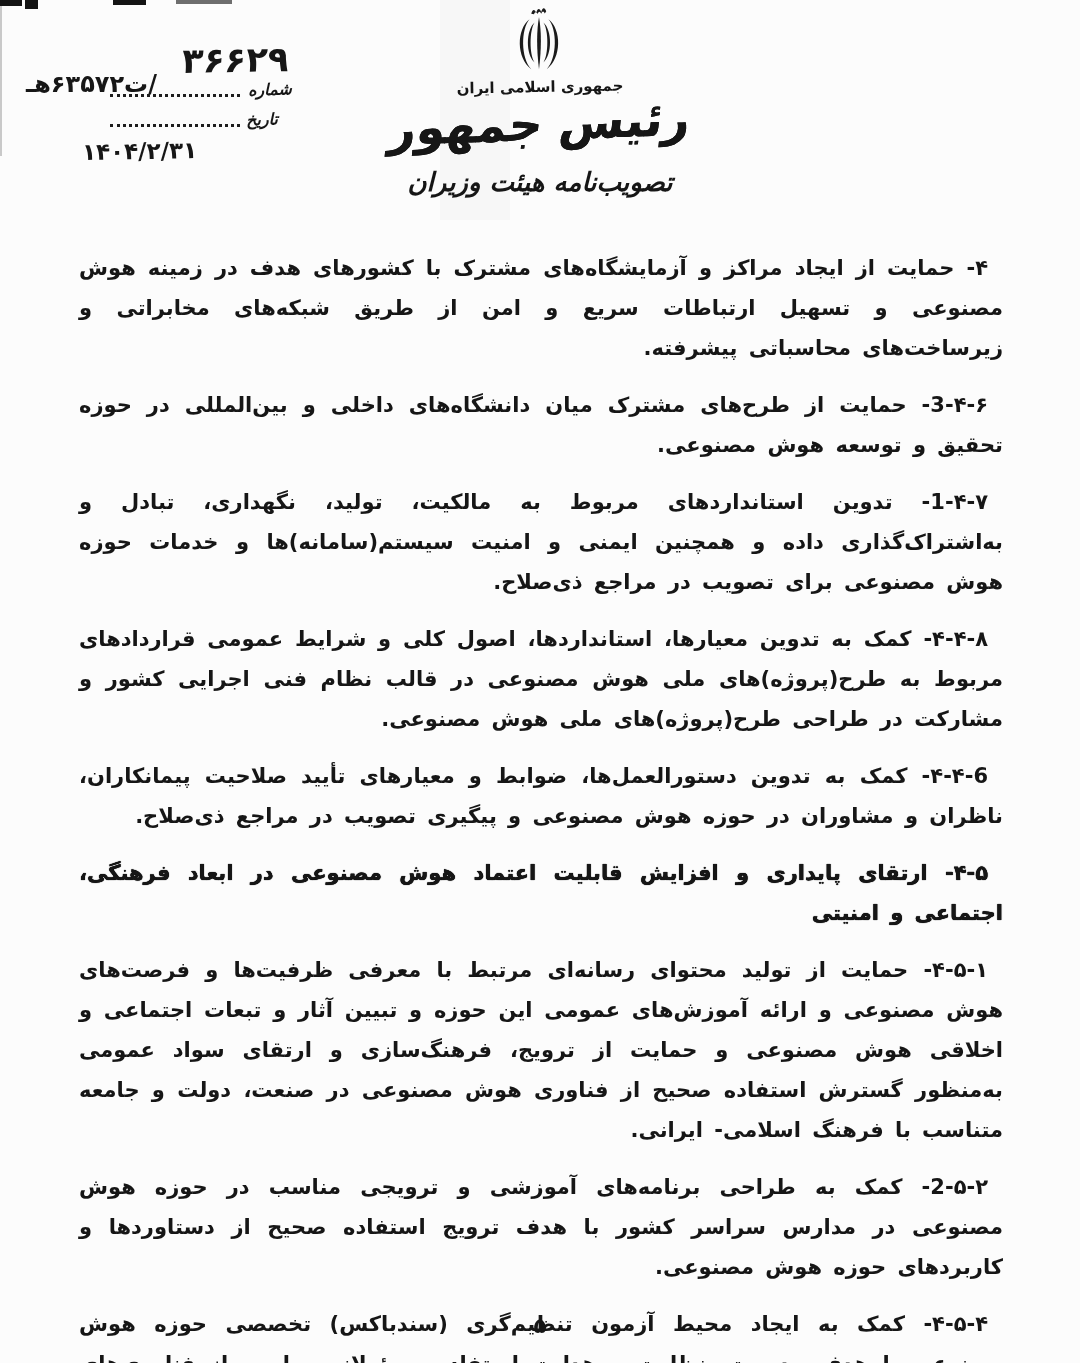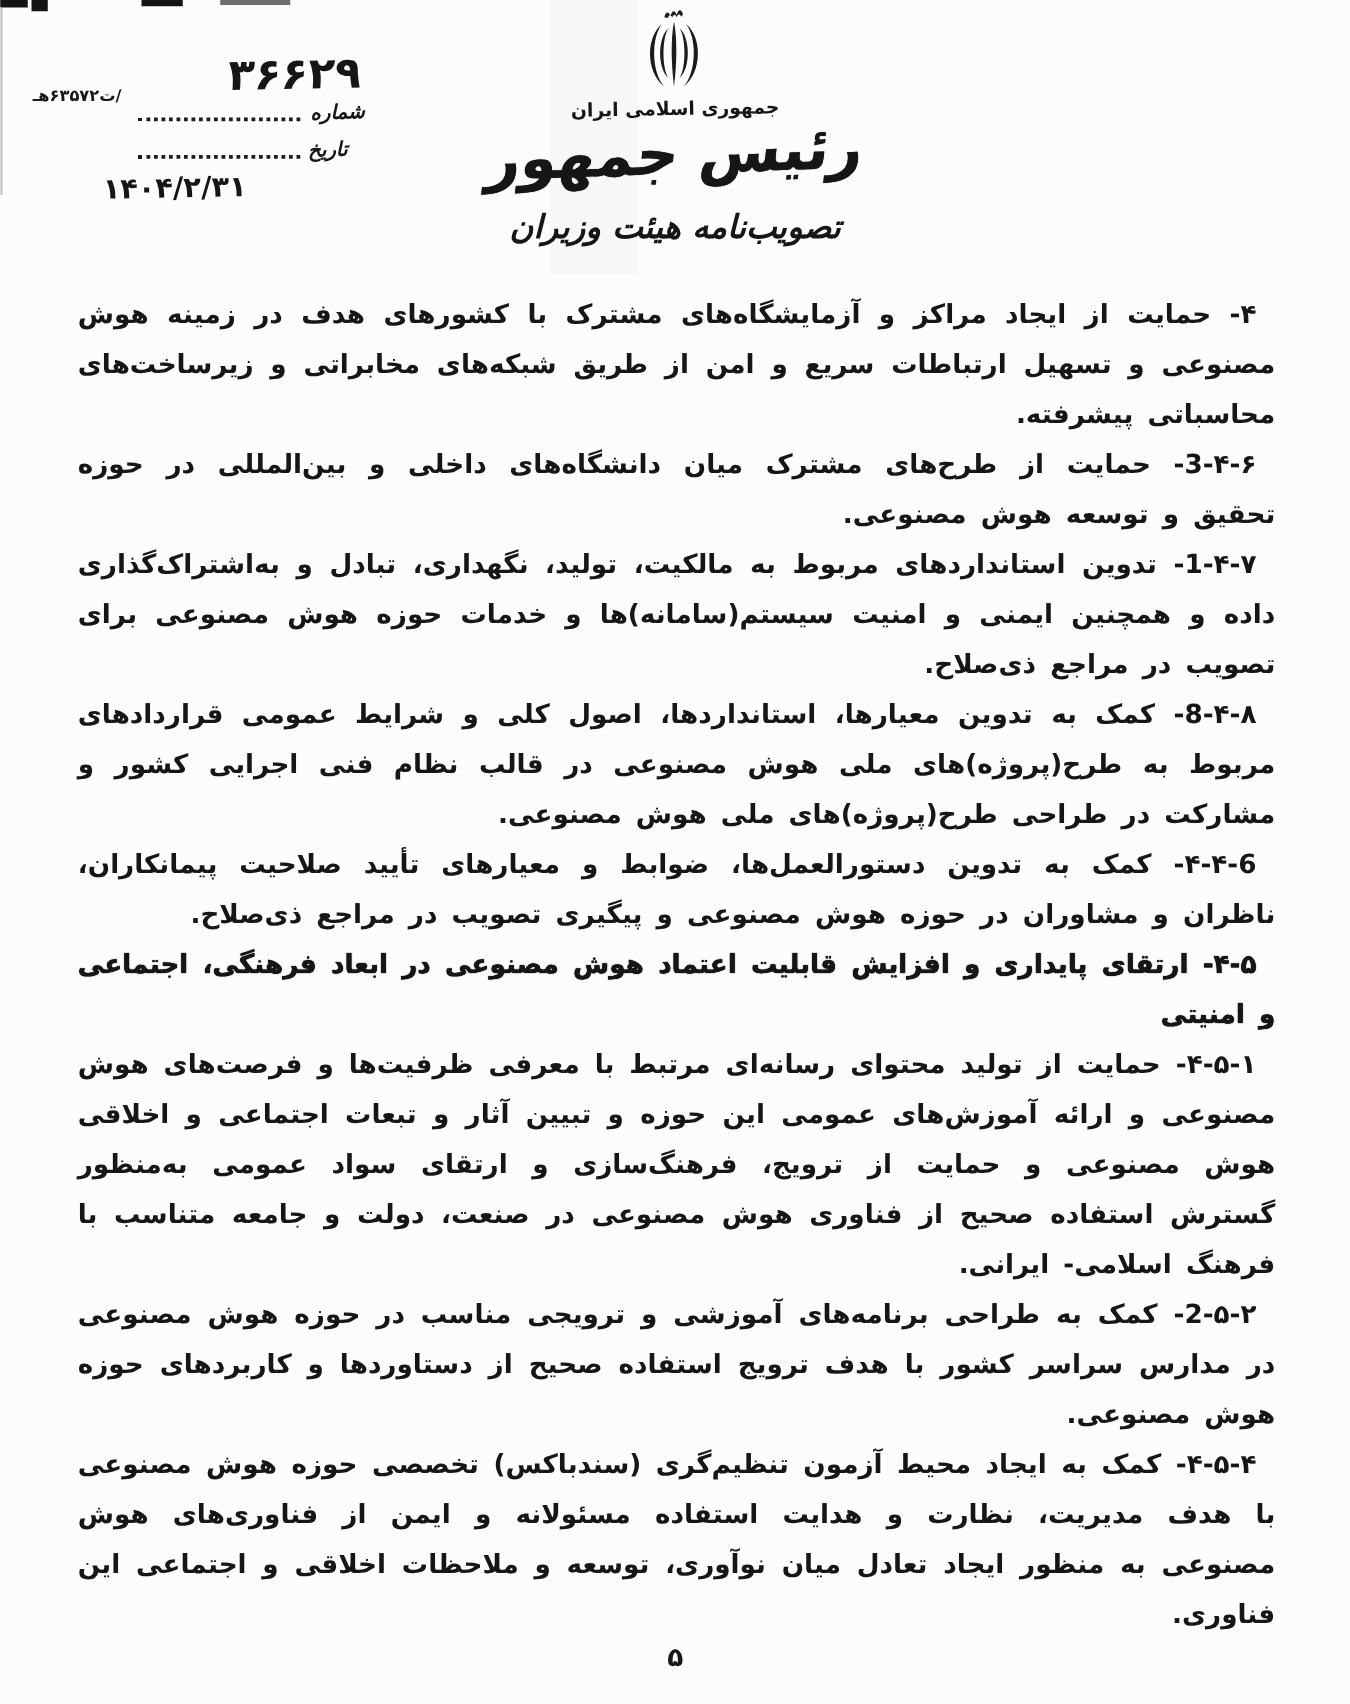--- a/index.html
+++ b/index.html
@@ -24,21 +24,21 @@
 
   
   .ref-block{position:absolute;left:0;top:0;width:330px;height:190px;direction:rtl;}
   .hand-number{
     position:absolute;left:182px;top:40px;
     font-size:35px;font-weight:700;letter-spacing:7px;
     transform:skewX(-5deg) rotate(-1deg);white-space:nowrap;
   }
   .stamp-code{
     position:absolute;left:26px;top:70px;
-    font-size:13px;font-weight:700;direction:rtl;white-space:nowrap;
+    font-size:24px;font-weight:700;direction:rtl;white-space:nowrap;
   }
   .ref-label{
     position:absolute;font-size:16px;font-weight:700;
     font-style:italic;transform:rotate(-2deg);white-space:nowrap;
   }
   .num-label{left:248px;top:80px;}
   .date-label{left:246px;top:110px;}
   .dots{
     position:absolute;width:130px;height:14px;
     border-bottom:3px dotted #1d1d1d;
@@ -69,21 +69,21 @@
     text-align:center;font-size:26px;font-weight:700;
     font-style:italic;letter-spacing:1px;
   }
 
   
   .doc-body{
     position:absolute;top:231px;right:60px;width:958px;
     direction:rtl;
   }
   p.clause{
-    margin:0;padding:0;
+    margin:17px;padding:0;
     font-size:21px;line-height:40px;font-weight:700;
     text-align:justify;text-align-last:right;
     text-indent:15px;word-spacing:4px;
   }
   p.clause.heading{
     text-shadow:0 0 .7px #000, 0 0 .7px #000;
   }
 
   .page-number{
     position:absolute;left:0;right:0;top:1314px;
@@ -124,21 +124,21 @@
   </svg>
 
   <div class="org-line">جمهوری اسلامی ایران</div>
   <div class="president">رئیس جمهور</div>
   <div class="subtitle">تصویب‌نامه هیئت وزیران</div>
 
   <div class="doc-body" id="doc-body">
       <p class="clause">۴- حمایت از ایجاد مراکز و آزمایشگاه‌های مشترک با کشورهای هدف در زمینه هوش مصنوعی و تسهیل ارتباطات سریع و امن از طریق شبکه‌های مخابراتی و زیرساخت‌های محاسباتی پیشرفته.</p>
       <p class="clause">3-۴-۶- حمایت از طرح‌های مشترک میان دانشگاه‌های داخلی و بین‌المللی در حوزه تحقیق و توسعه هوش مصنوعی.</p>
       <p class="clause">1-۴-۷- تدوین استانداردهای مربوط به مالکیت، تولید، نگهداری، تبادل و به‌اشتراک‌گذاری داده و همچنین ایمنی و امنیت سیستم(سامانه)ها و خدمات حوزه هوش مصنوعی برای تصویب در مراجع ذی‌صلاح.</p>
-      <p class="clause">8-۴-۸- کمک به تدوین معیارها، استانداردها، اصول کلی و شرایط عمومی قراردادهای مربوط به طرح(پروژه)های ملی هوش مصنوعی در قالب نظام فنی اجرایی کشور و مشارکت در طراحی طرح(پروژه)های ملی هوش مصنوعی.</p>
+      <p class="clause">۴-۴-۸- کمک به تدوین معیارها، استانداردها، اصول کلی و شرایط عمومی قراردادهای مربوط به طرح(پروژه)های ملی هوش مصنوعی در قالب نظام فنی اجرایی کشور و مشارکت در طراحی طرح(پروژه)های ملی هوش مصنوعی.</p>
       <p class="clause">۴-۴-6- کمک به تدوین دستورالعمل‌ها، ضوابط و معیارهای تأیید صلاحیت پیمانکاران، ناظران و مشاوران در حوزه هوش مصنوعی و پیگیری تصویب در مراجع ذی‌صلاح.</p>
       <p class="clause heading">۴-۵- ارتقای پایداری و افزایش قابلیت اعتماد هوش مصنوعی در ابعاد فرهنگی، اجتماعی و امنیتی</p>
       <p class="clause">۴-۵-۱- حمایت از تولید محتوای رسانه‌ای مرتبط با معرفی ظرفیت‌ها و فرصت‌های هوش مصنوعی و ارائه آموزش‌های عمومی این حوزه و تبیین آثار و تبعات اجتماعی و اخلاقی هوش مصنوعی و حمایت از ترویج، فرهنگ‌سازی و ارتقای سواد عمومی به‌منظور گسترش استفاده صحیح از فناوری هوش مصنوعی در صنعت، دولت و جامعه متناسب با فرهنگ اسلامی- ایرانی.</p>
       <p class="clause">2-۵-۲- کمک به طراحی برنامه‌های آموزشی و ترویجی مناسب در حوزه هوش مصنوعی در مدارس سراسر کشور با هدف ترویج استفاده صحیح از دستاوردها و کاربردهای حوزه هوش مصنوعی.</p>
       <p class="clause">۴-۵-۴- کمک به ایجاد محیط آزمون تنظیم‌گری (سندباکس) تخصصی حوزه هوش مصنوعی با هدف مدیریت، نظارت و هدایت استفاده مسئولانه و ایمن از فناوری‌های هوش مصنوعی به منظور ایجاد تعادل میان نوآوری، توسعه و ملاحظات اخلاقی و اجتماعی این فناوری.</p>
     </div>
 
   <div class="page-number">۵</div>
 </div>
 

